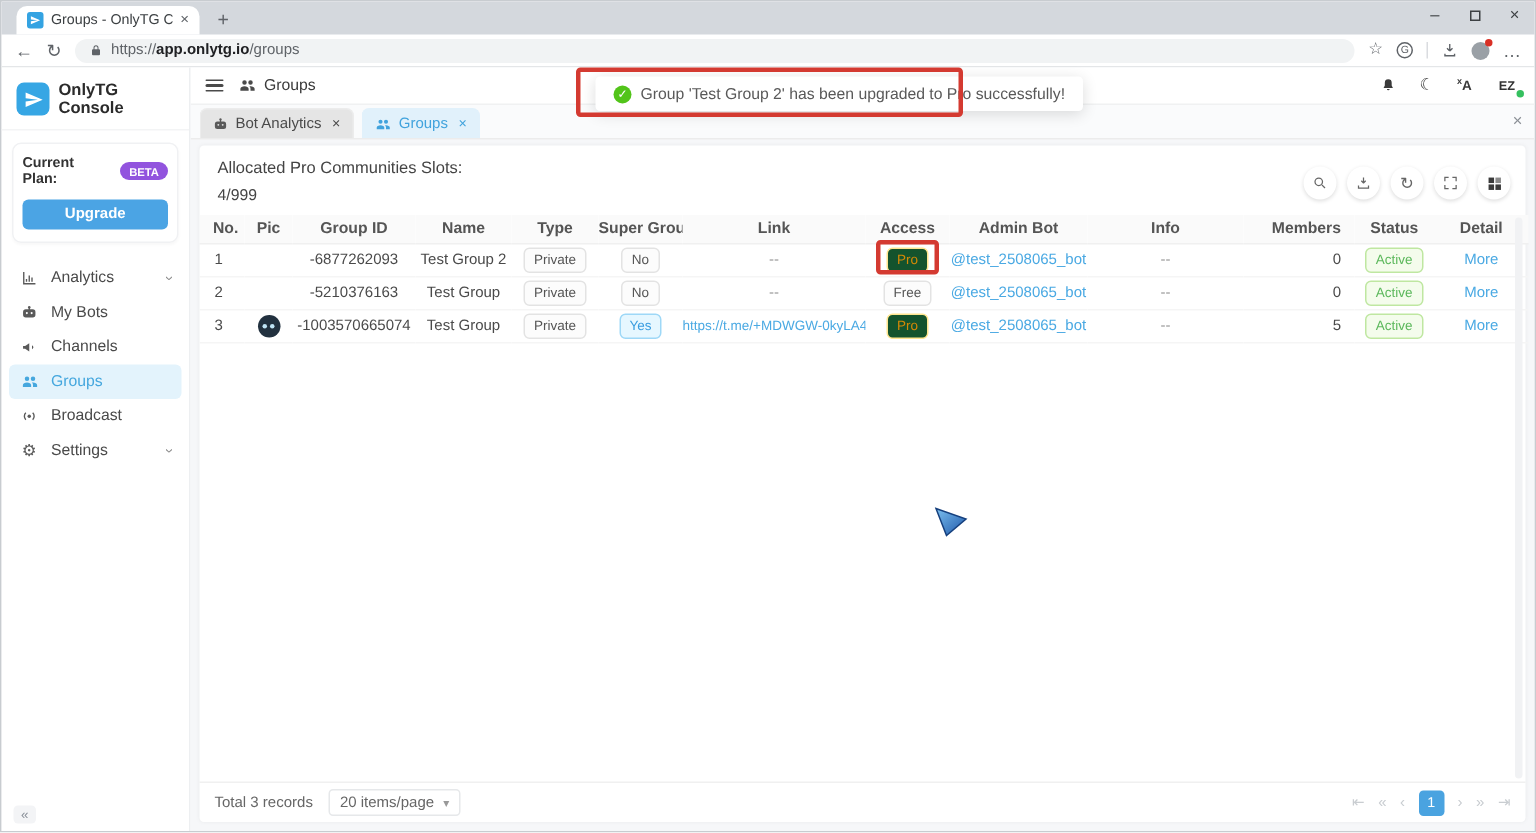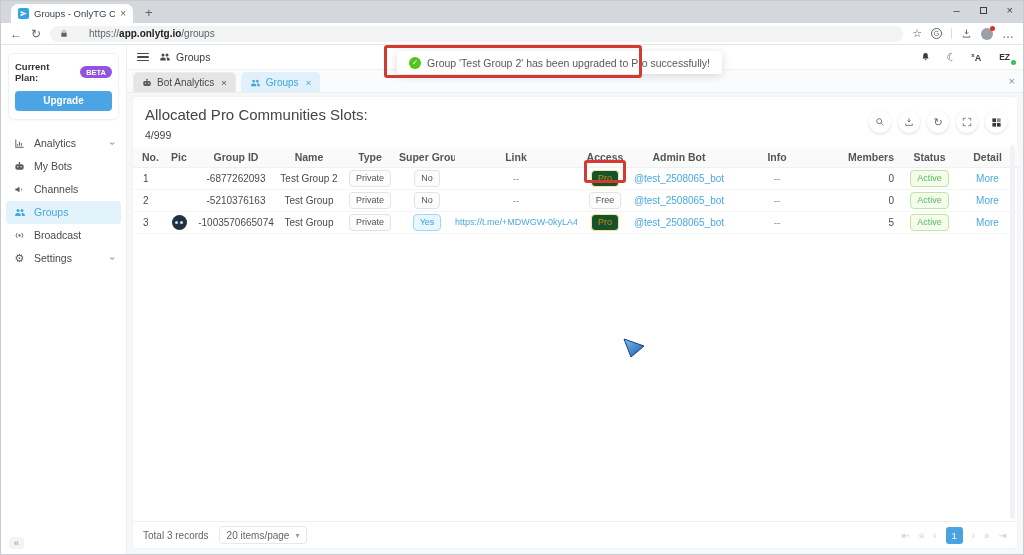--- a/index.html
+++ b/index.html
@@ -11,21 +11,21 @@
   .btab { margin-left:10px; width:122px; height:19px; background:#fff; border-radius:7px 7px 0 0; display:flex; align-items:center; gap:5px; padding:0 7px; }
   .btab-title { flex:1; font-size:9.5px; color:#3c4043; white-space:nowrap; overflow:hidden; }
   .btab-close { font-size:10px; color:#5f6368; }
   .favicon { width:11px; height:11px; background:#34a3e2; border-radius:2px; display:flex; align-items:center; justify-content:center; flex:none; }
   .newtab { margin:0 0 4px 12px; font-size:13px; color:#5f6368; line-height:1; }
   .wincontrols { position:absolute; right:10px; top:3px; display:flex; gap:20px; align-items:center; color:#3c4043; font-size:11px; }
   .restore-box { width:7px; height:7px; border:1px solid #3c4043; display:inline-block; }
 
   .urlbar { height:22px; background:#fff; display:flex; align-items:center; padding:0 9px; gap:9px; border-bottom:1px solid #e4e6e8; }
   .nav-glyph { font-size:12px; color:#5f6368; line-height:1; }
-  .urlpill { flex:1; height:16px; background:#f1f3f4; border-radius:8px; display:flex; align-items:center; gap:21px; padding:0 10px; font-size:10px; color:#5f6368; overflow:hidden; }
+  .urlpill { flex:1; height:16px; background:#f1f3f4; border-radius:8px; display:flex; align-items:center; gap:6px; padding:0 10px; font-size:10px; color:#5f6368; overflow:hidden; }
   .url-host { font-weight:bold; color:#202124; }
   .urlbar-right { display:flex; align-items:center; gap:9px; }
   .g-circle { width:11px; height:11px; border:1px solid #5f6368; border-radius:50%; font-size:7px; color:#5f6368; display:flex; align-items:center; justify-content:center; }
   .divider-v { width:1px; height:11px; background:#dadce0; }
   .b-avatar { position:relative; width:12px; height:12px; border-radius:50%; background:#9aa0a6; }
   .b-avatar::after { content:""; position:absolute; right:-2px; top:-2px; width:5px; height:5px; border-radius:50%; background:#d93025; }
 
   
   .app { display:flex; height:511px; }
   .sidebar { width:126px; background:#fff; border-right:1px solid #edeff1; position:relative; flex:none; }
@@ -61,21 +61,21 @@
   .wtab { height:20px; display:flex; align-items:center; gap:5px; background:#e5e5e5; border:1px solid #ececec; border-bottom:none; border-radius:5px 5px 0 0; padding:0 8px; font-size:10px; color:#4a4a4a; }
   .wtab .ticon { display:flex; color:#5a5a5a; }
   .wtab.active { background:#e1f1fb; color:#41a3dd; border-color:#e1f1fb; }
   .wtab.active .ticon { color:#41a3dd; }
   .wtab-close { font-size:9.5px; color:inherit; margin-left:2px; }
   .tabbar-close { margin-left:auto; margin-bottom:5px; font-size:11px; color:#8a8f95; }
 
   .content { flex:1; padding:4px 6px 8px; min-height:0; }
   .card { position:relative; height:100%; background:#fff; border-radius:3px; box-shadow:0 0 3px rgba(0,0,0,.05); display:flex; flex-direction:column; }
   .card-top { position:relative; padding:9px 12px 7px; }
-  .slots-label { font-size:15px; color:#444; margin-bottom:6px; }
+  .slots-label { font-size:11px; color:#444; margin-bottom:6px; }
   .slots-value { font-size:10.5px; color:#444; }
   .toolbar { position:absolute; right:10px; top:14px; display:flex; gap:7px; }
   .tool-btn { width:22px; height:22px; border-radius:50%; background:#fff; box-shadow:0 1px 3px rgba(0,0,0,.14); display:flex; align-items:center; justify-content:center; color:#666; font-size:11px; }
 
   table { width:100%; border-collapse:collapse; table-layout:fixed; }
   th { height:19px; background:#fafafa; border-bottom:1px solid #f0f0f0; font-size:10.5px; font-weight:bold; color:#555; text-align:center; white-space:nowrap; overflow:hidden; }
   th.al { text-align:left; padding-left:9px; }
   th.ar { text-align:right; padding-right:9px; }
   td { height:22px; border-bottom:1px solid #f5f5f5; font-size:10px; color:#4a4a4a; text-align:center; white-space:nowrap; overflow:hidden; }
   td.al { text-align:left; padding-left:10px; }
@@ -147,20 +147,28 @@
           <path d="M12 3v10m0 0l-4-4m4 4l4-4M5 17v3h14v-3" stroke="#5f6368" stroke-width="2" fill="none"></path>
         </svg>
       <span class="b-avatar"></span>
       <span class="nav-glyph">…</span>
     </div>
   </div>
 
   <div class="app">
 
     <div class="sidebar">
+      <div class="brand">
+        <span class="brand-logo">
+          <svg width="13" height="13" viewBox="0 0 24 24">
+              <path d="M2 21l21-9L2 3v7l15 2-15 2z" fill="#fff"></path>
+            </svg>
+        </span>
+        <span class="brand-name">OnlyTG Console</span>
+      </div>
       <div class="plan-card">
         <div class="plan-row">
           <span class="plan-label">Current Plan:</span>
           <span class="beta-badge">BETA</span>
         </div>
         <button class="upgrade-btn">Upgrade</button>
       </div>
       <div class="nav">
         <div class="nav-item">
           <span class="nicon">

